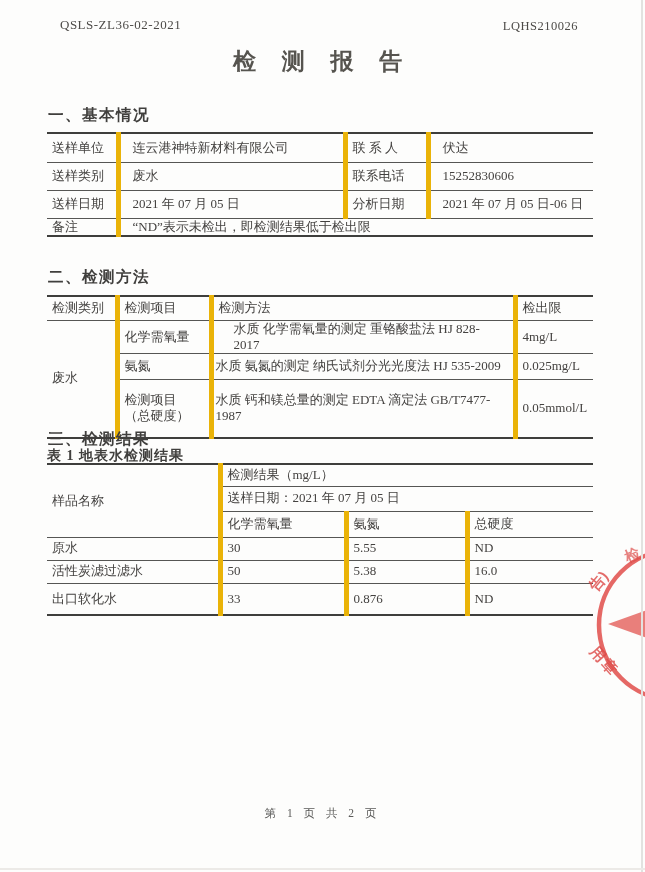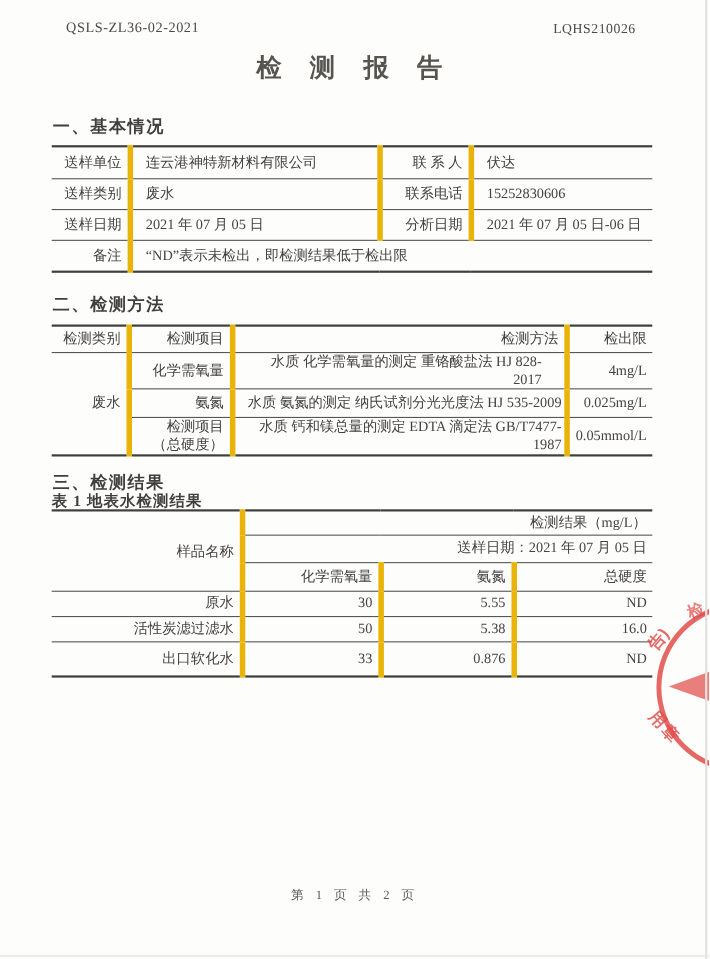--- a/index.html
+++ b/index.html
@@ -13,21 +13,21 @@
   .title{
     left:0;right:0;top:46px;text-align:center;
     font-size:23px;font-weight:600;color:#56544f;letter-spacing:10px;
   }
   .sec-h{font-size:15.5px;font-weight:700;color:#403f3d;letter-spacing:1.5px;}
   table.rpt{
     border-collapse:collapse;table-layout:fixed;width:546px;
     border-top:2px solid #3e3e3c;border-bottom:2px solid #3e3e3c;
   }
   table.rpt td{
-    font-size:13px;padding:0 5px;text-align:right;vertical-align:middle;
+    font-size:13px;padding:0 5px;text-align:left;vertical-align:middle;
     color:#444240;line-height:1.25;overflow:hidden;
   }
   .bl{border-left:5px solid #eab308;}
   .bt{border-top:1px solid #565654;}
   .tl{text-align:left !important;padding-left:12px !important;}
   .pre{white-space:pre-line;}
   .t3-title{font-size:14px;font-weight:700;color:#403f3d;letter-spacing:1px;text-align:left;}
   .footer{left:0;right:0;top:806px;text-align:center;font-size:11.5px;
     color:#5a5a58;letter-spacing:4px;}
   .edge-r{left:641px;top:0;width:2px;height:872px;background:#e2e2e0;}
@@ -74,21 +74,21 @@
       <td class="bl bt tl">废水</td>
       <td class="bl bt">联系电话</td>
       <td class="bl bt tl">15252830606</td>
     </tr>
     <tr style="height:28px">
       <td class="bt">送样日期</td>
       <td class="bl bt tl">2021 年 07 月 05 日</td>
       <td class="bl bt">分析日期</td>
       <td class="bl bt tl" style="padding-left:10px">2021 年 07 月 05 日-06 日</td>
     </tr>
-    <tr style="height:29px">
+    <tr style="height:18px">
       <td class="bt">备注</td>
       <td class="bl bt tl" colspan="3">“ND”表示未检出，即检测结果低于检出限</td>
     </tr>
   </tbody>
     </table>
 
   <div class="abs sec-h" style="left:48px;top:267px;">二、检测方法</div>
 
   <table class="rpt abs" style="left:47px;top:295px;">
     <colgroup>
@@ -111,21 +111,21 @@
       <td class="bl bt">4mg/L</td>
     </tr>
     <tr style="height:26px">
       <td class="bl bt">氨氮</td>
       <td class="bl bt" style="padding:0 2px">水质 氨氮的测定 纳氏试剂分光光度法  HJ 535-2009</td>
       <td class="bl bt">0.025mg/L</td>
     </tr>
     <tr style="height:33px">
       <td class="bl bt pre">检测项目
 （总硬度）</td>
-      <td class="bl bt" style="padding:0 2px">水质 钙和镁总量的测定 EDTA 滴定法 GB/T7477-1987</td>
+      <td class="bl bt" style="padding:12px 2px">水质 钙和镁总量的测定 EDTA 滴定法 GB/T7477-1987</td>
       <td class="bl bt">0.05mmol/L</td>
     </tr>
   </tbody>
     </table>
 
   <div class="abs sec-h" style="left:48px;top:429px;">三、检测结果</div>
 
   <div class="abs t3-title" style="left:47px;top:447px;width:546px;">表 1 地表水检测结果</div>
 
   <table class="rpt abs" style="left:47px;top:463px;">

